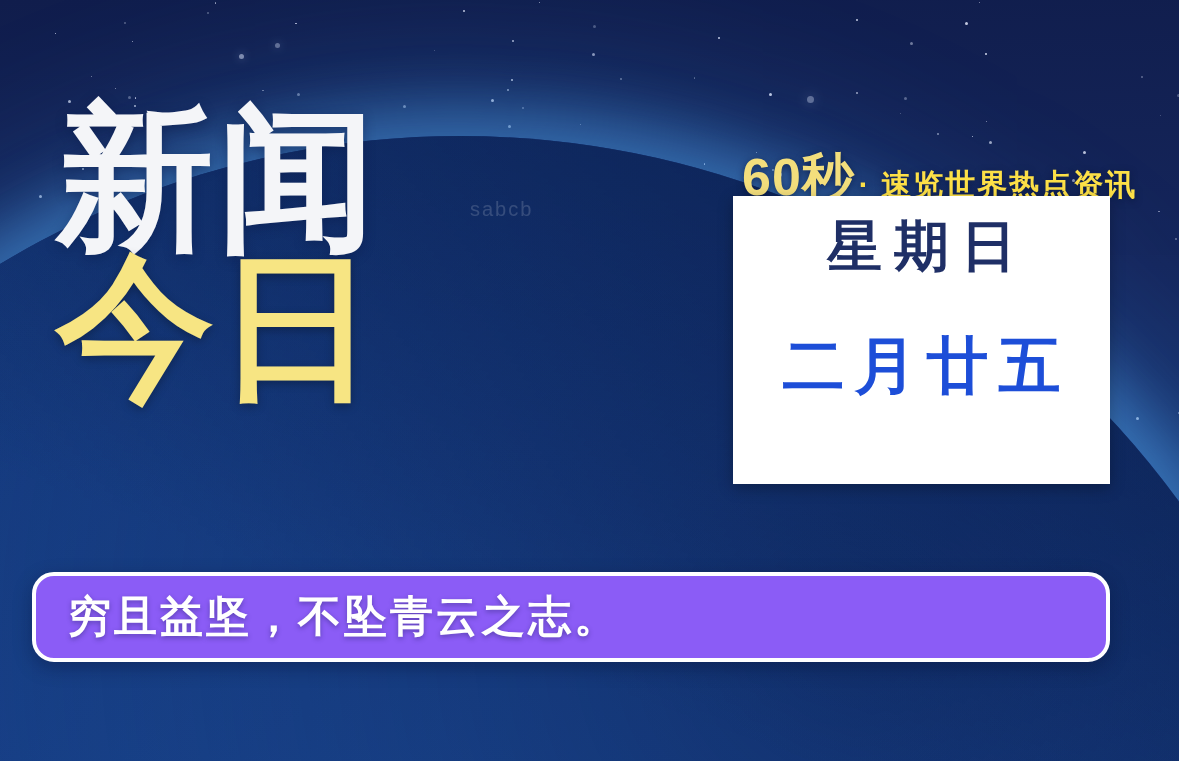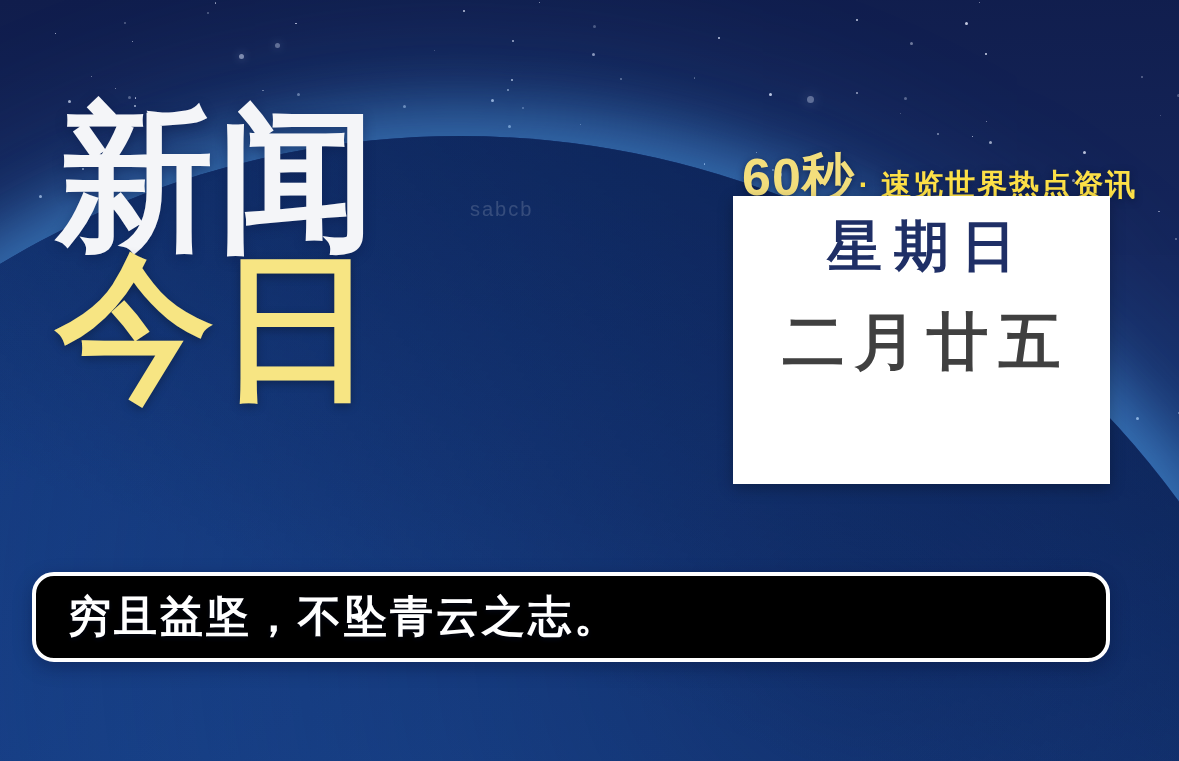--- a/index.html
+++ b/index.html
@@ -169,35 +169,35 @@
   .card .weekday{
     color:#1f2f66;
     font-size:55px;
     font-weight:bold;
     letter-spacing:12px;
     margin-top:14px;
     text-indent:12px;
     white-space:nowrap;
   }
   .card .lunar{
-    color:#404040;
+    color:#1d4ed8;
     font-size:62px;
     font-weight:bold;
     letter-spacing:10px;
-    margin-top:16px;
+    margin-top:40px;
     text-indent:10px;
     white-space:nowrap;
   }
 
   
   .quotebar{
     position:absolute;
     left:32px; top:572px;
     width:1078px; height:90px;
-    background:#000000;
+    background:#8b5cf6;
     border:4px solid #ffffff;
     border-radius:22px;
     display:flex;
     align-items:center;
     box-shadow:0 6px 18px rgba(5,15,50,.35);
   }
   .quotebar .qtext{
     color:#ffffff;
     font-size:43px;
     font-weight:bold;

